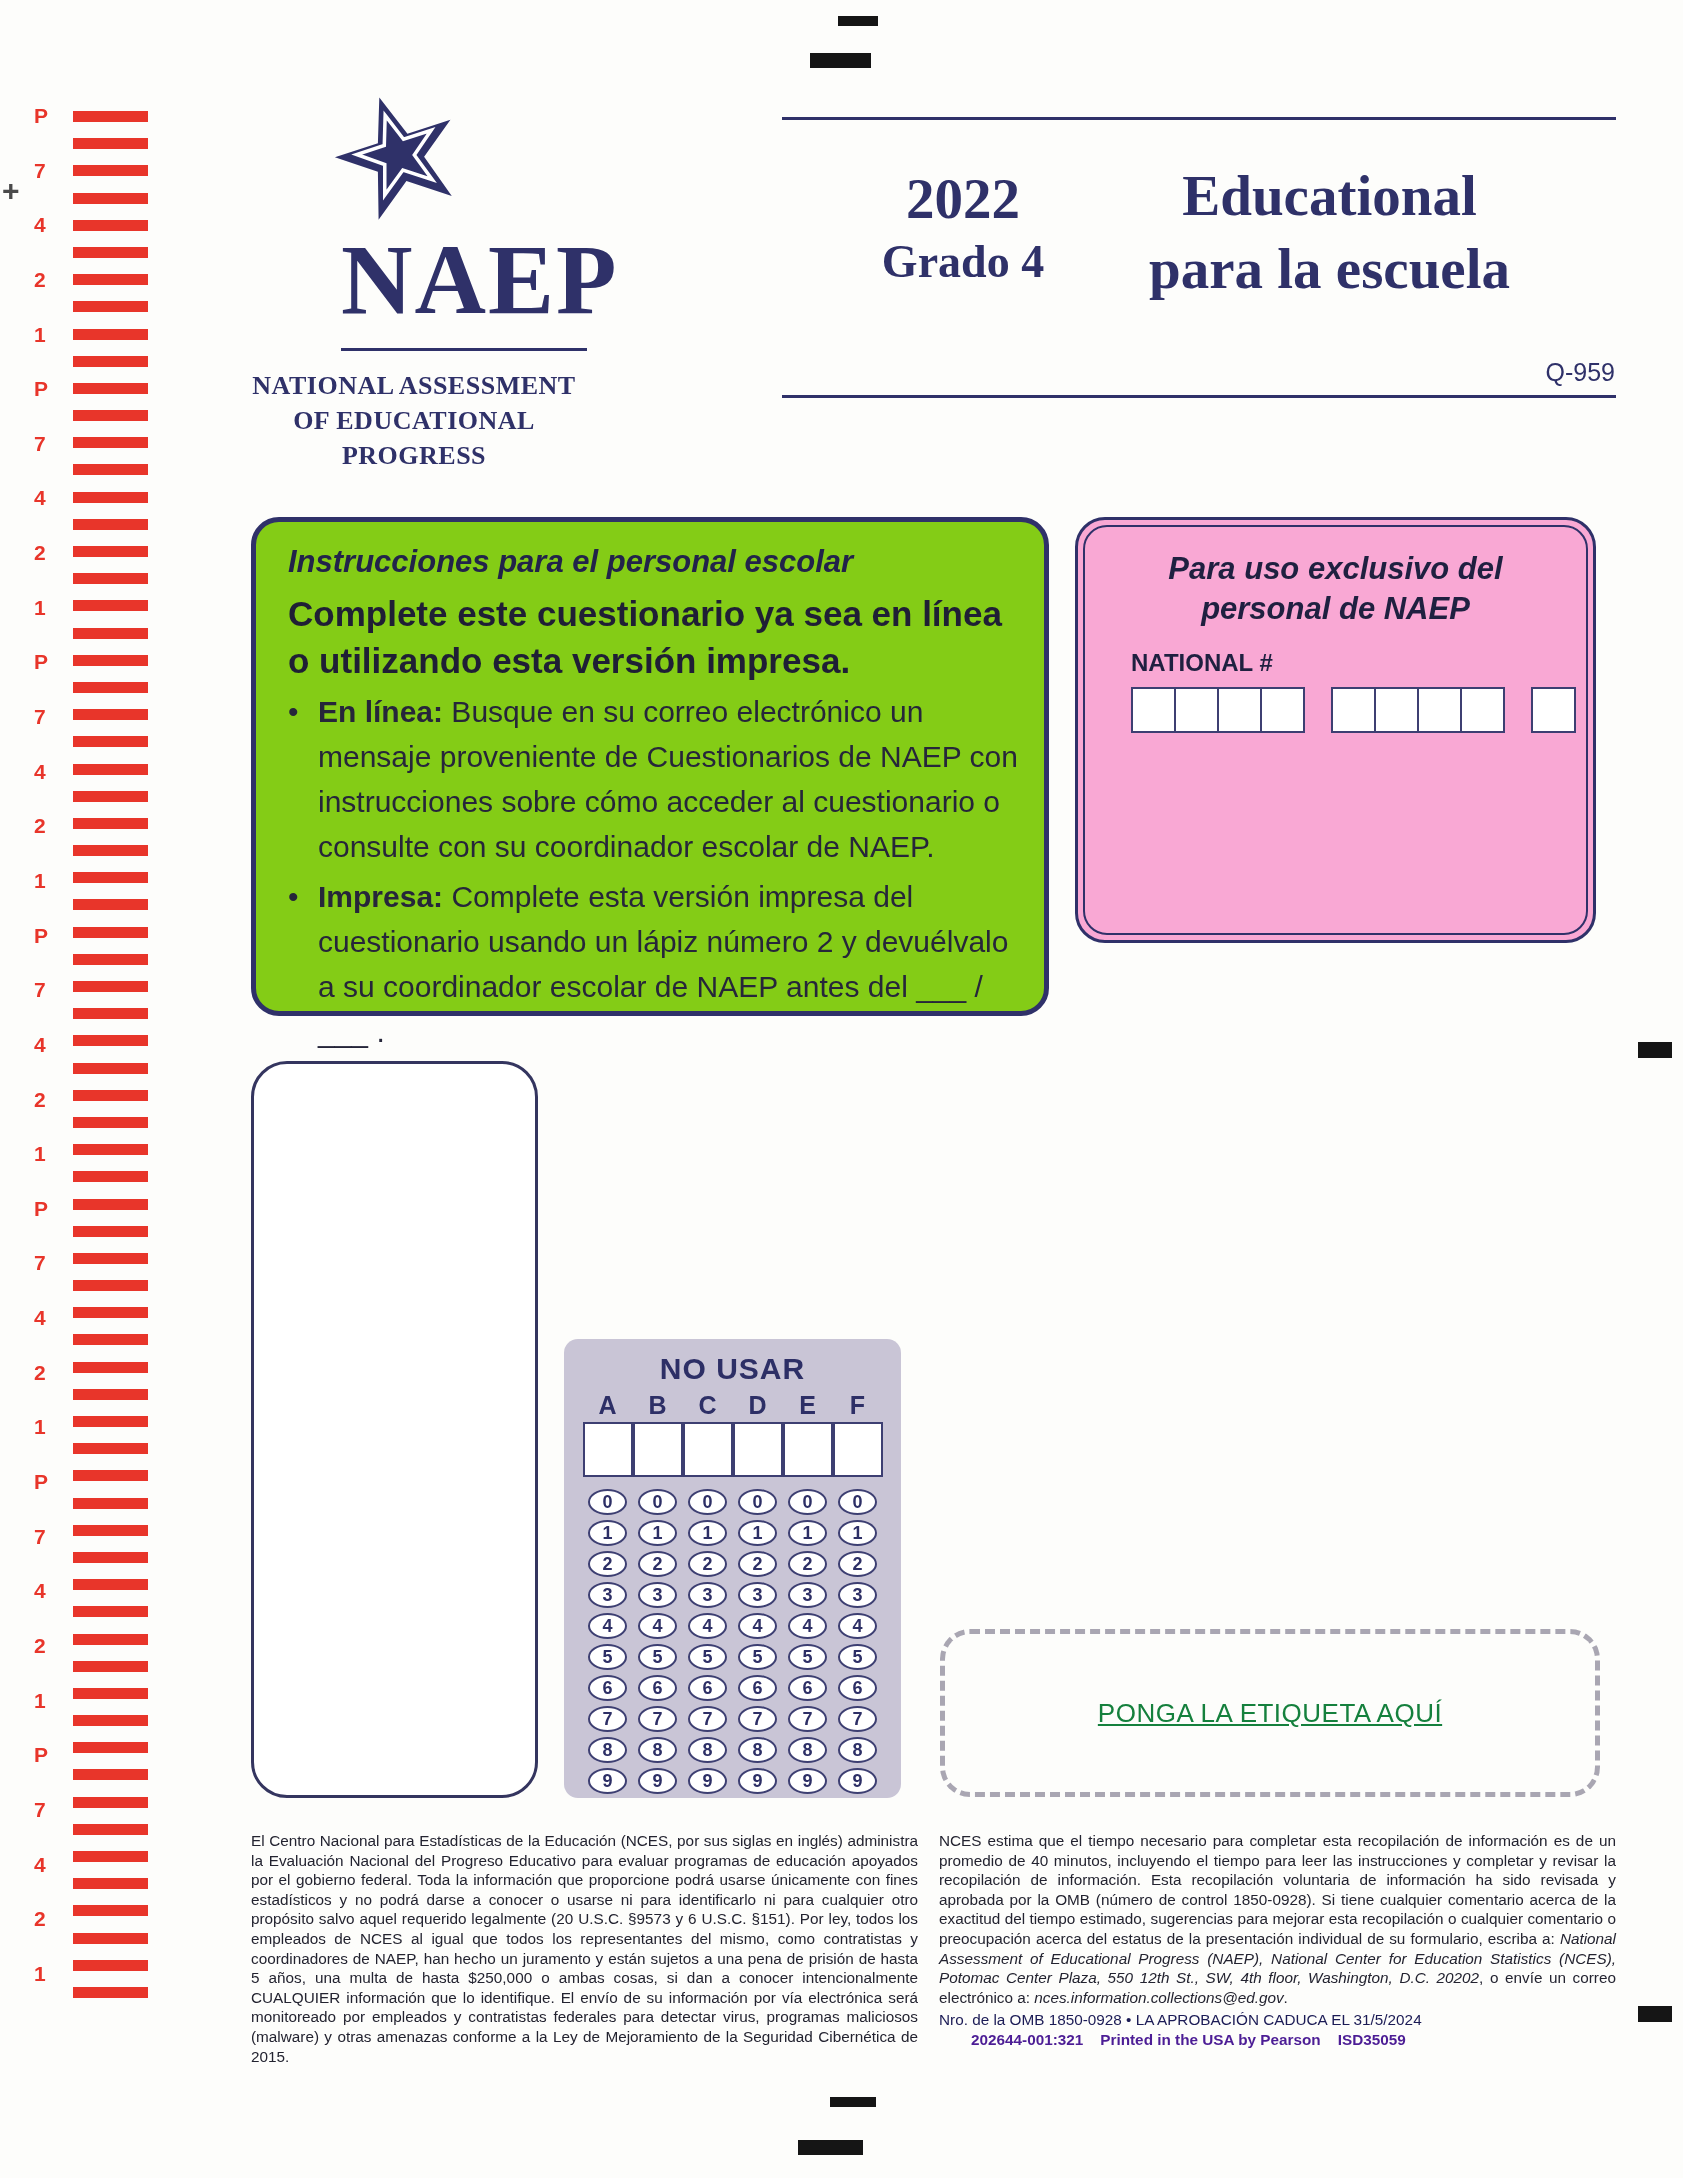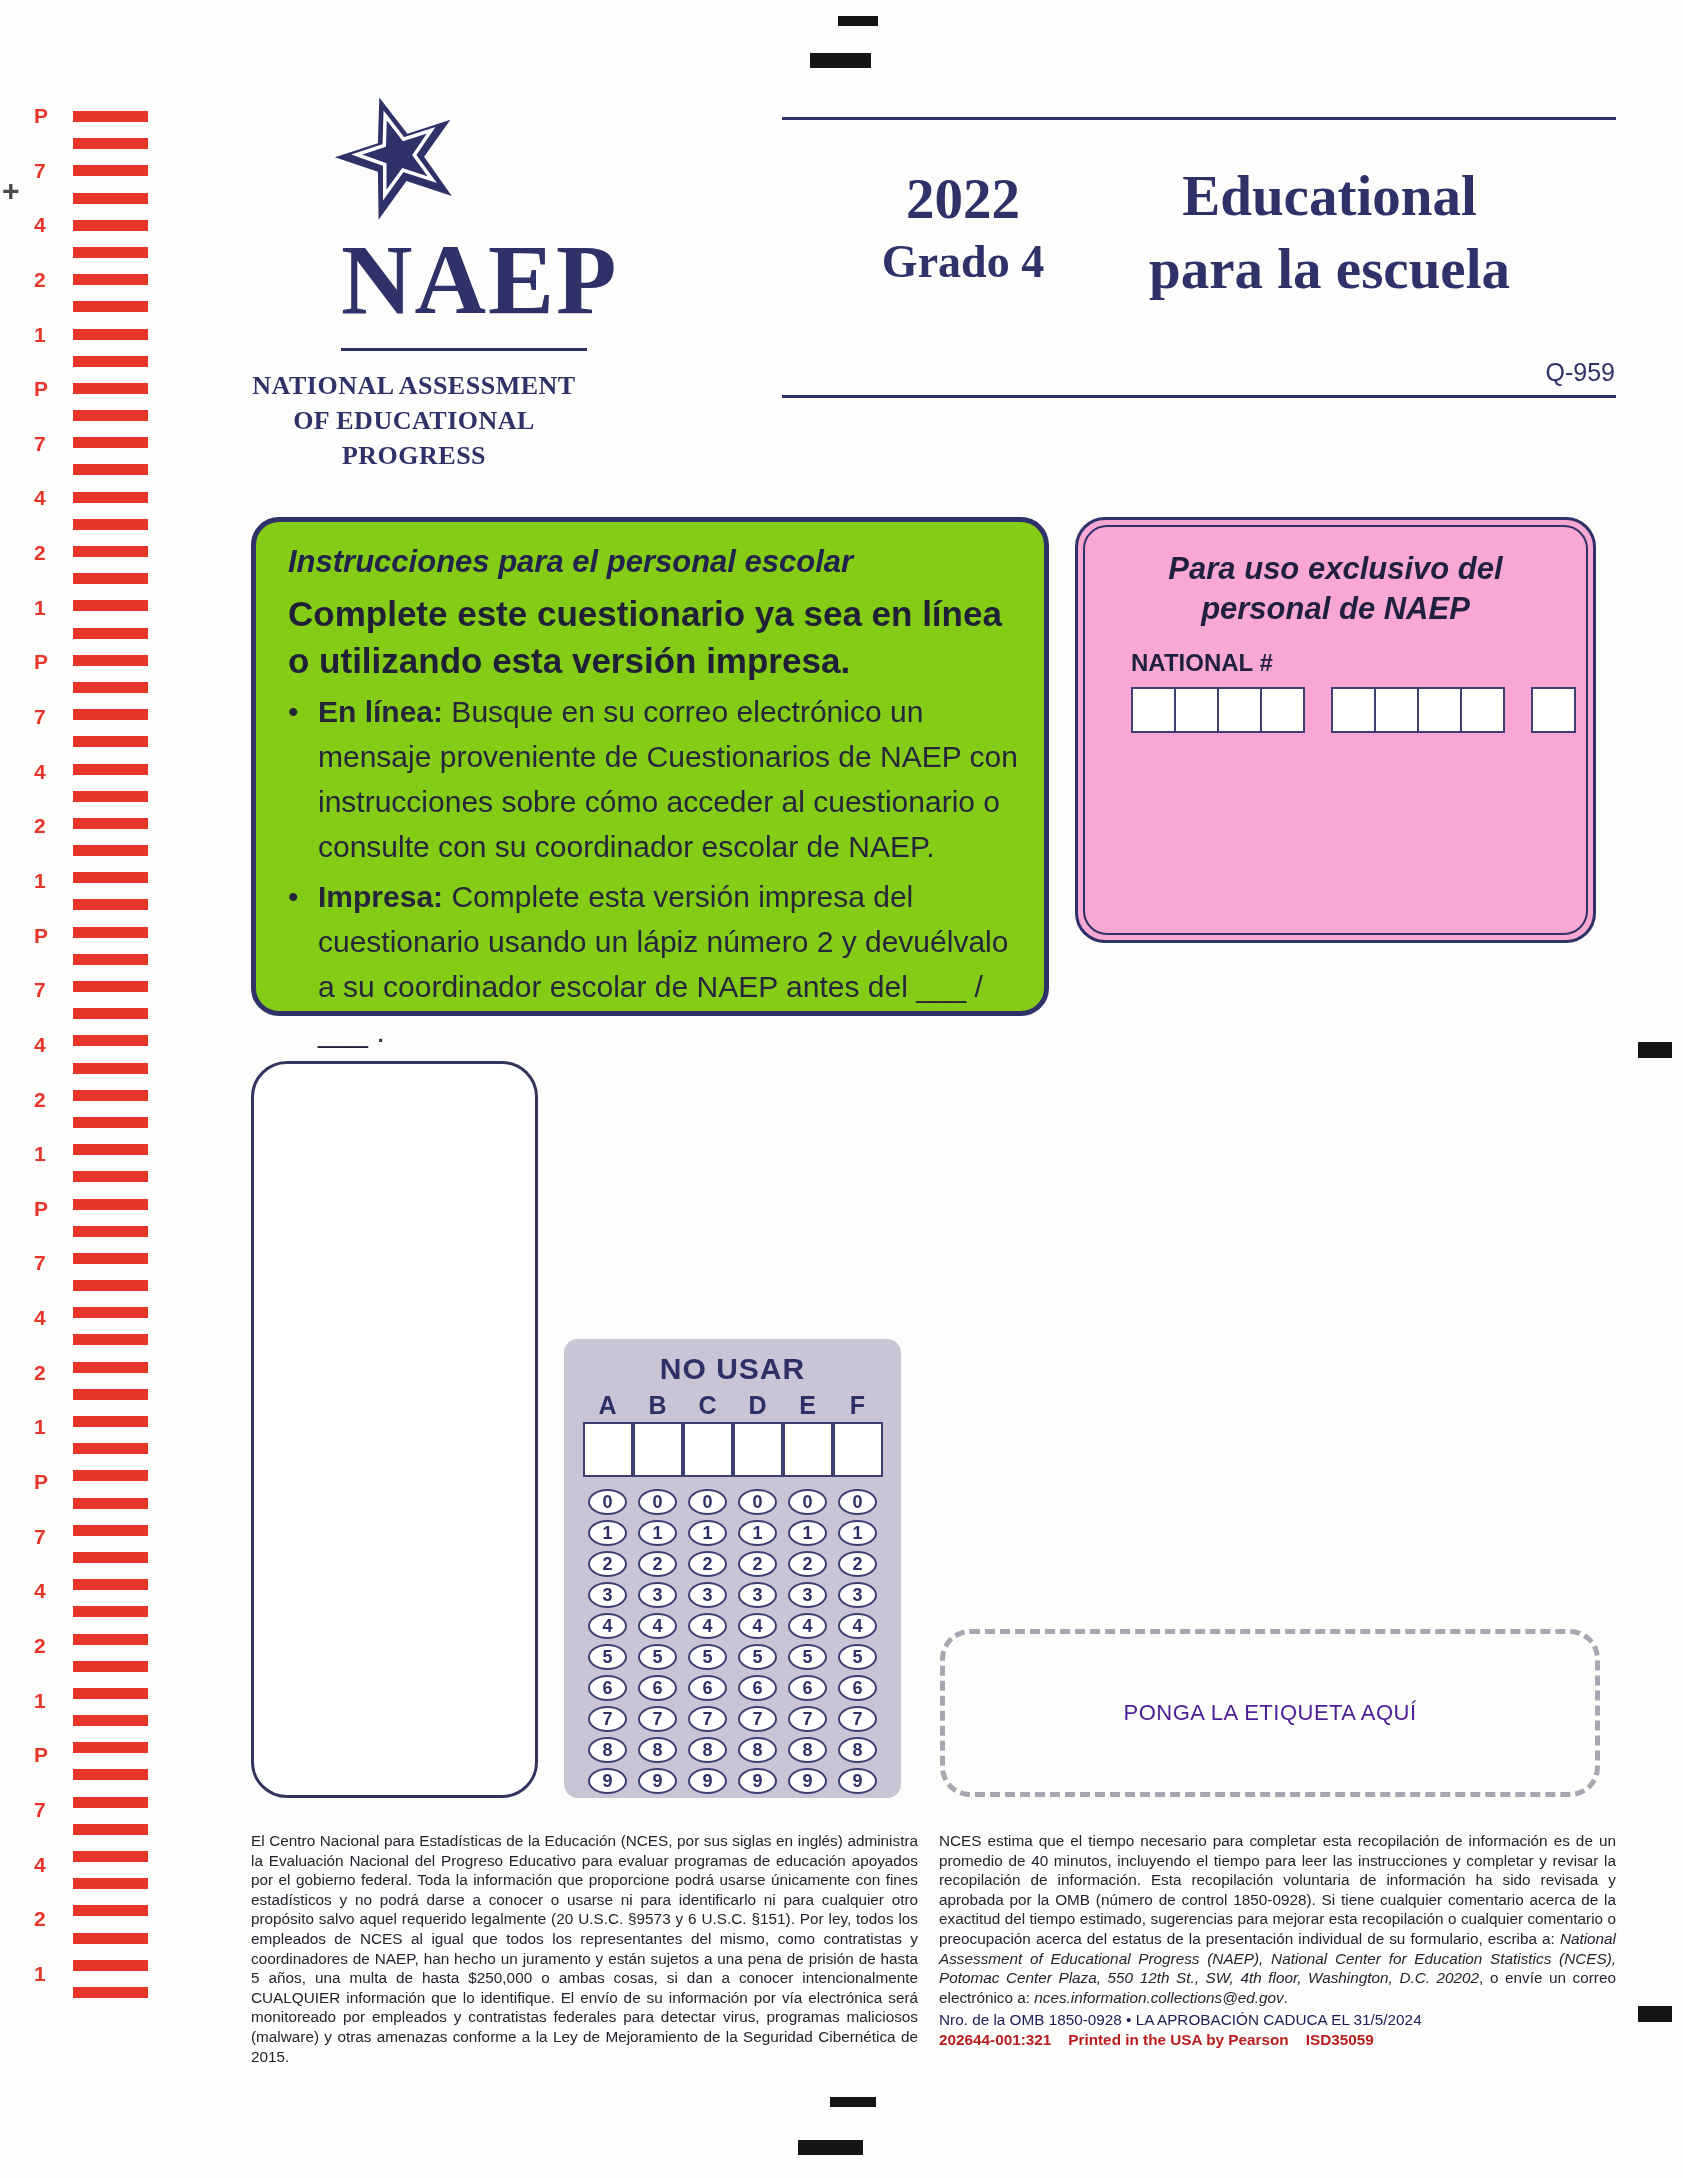--- a/index.html
+++ b/index.html
@@ -79,29 +79,29 @@
   .col-letter { font-weight:bold; font-size:25px; color:#2d2f66; }
   .nu-write { margin-bottom:12px; }
   .write-cell { width:50px; height:55px; background:#fff; border:2px solid #3d3f72; }
   .nu-bubbles { margin-bottom:5px; }
   .bubble { width:39px; height:26px; border:2px solid #3d3f72; border-radius:50%; background:#fff;
     color:#2d2f66; font-weight:bold; font-size:18px; display:flex; align-items:center; justify-content:center; }
 
   
   #label-box { position:absolute; left:940px; top:1629px; width:660px; height:168px;
     border:5px dashed #a9a6b2; border-radius:30px; display:flex; align-items:center; justify-content:center; }
-  #label-text { color:#4c1d95; font-size:22px; letter-spacing:0.5px; }
+  #label-text { color:#15803d; font-size:26px; letter-spacing:0.5px;text-decoration:underline; }
 
   
   .footer-col { position:absolute; top:1831px; font-size:15.3px; line-height:19.6px;
     text-align:justify; color:#232330; }
   #footer-left { left:251px; width:667px; }
   #footer-right { left:939px; width:677px; }
   #omb-line { margin-top:3px; font-weight:normal; color:#1b1b55; text-align:left; }
-  #print-line { font-weight:bold; color:#b91c1c; text-align:left; }
+  #print-line { font-weight:bold; color:#4c1d95; text-align:left;margin-left:32px; }
 </style>
 </head>
 <body>
 
 <div class="reg" style="left:838px;top:16px;width:40px;height:10px;"></div>
 <div class="reg" style="left:810px;top:53px;width:61px;height:15px;"></div>
 <div class="reg" style="left:1638px;top:1042px;width:34px;height:16px;"></div>
 <div class="reg" style="left:1638px;top:2006px;width:34px;height:16px;"></div>
 <div class="reg" style="left:830px;top:2097px;width:46px;height:10px;"></div>
 <div class="reg" style="left:798px;top:2140px;width:65px;height:15px;"></div>

